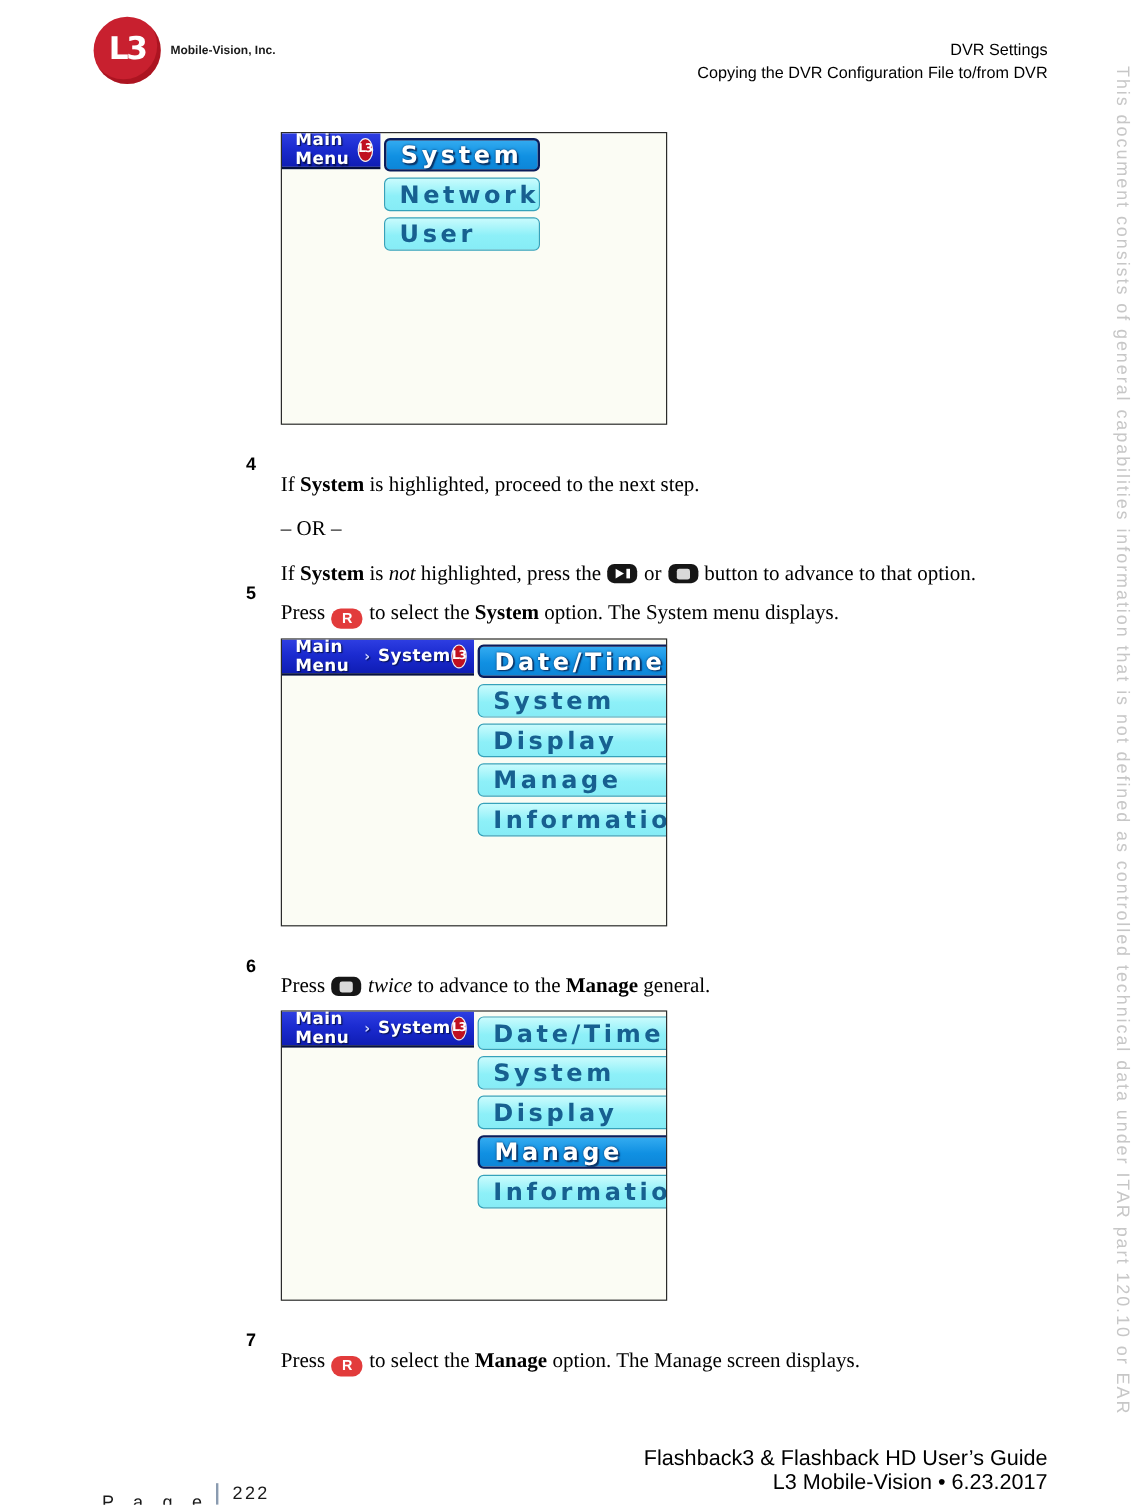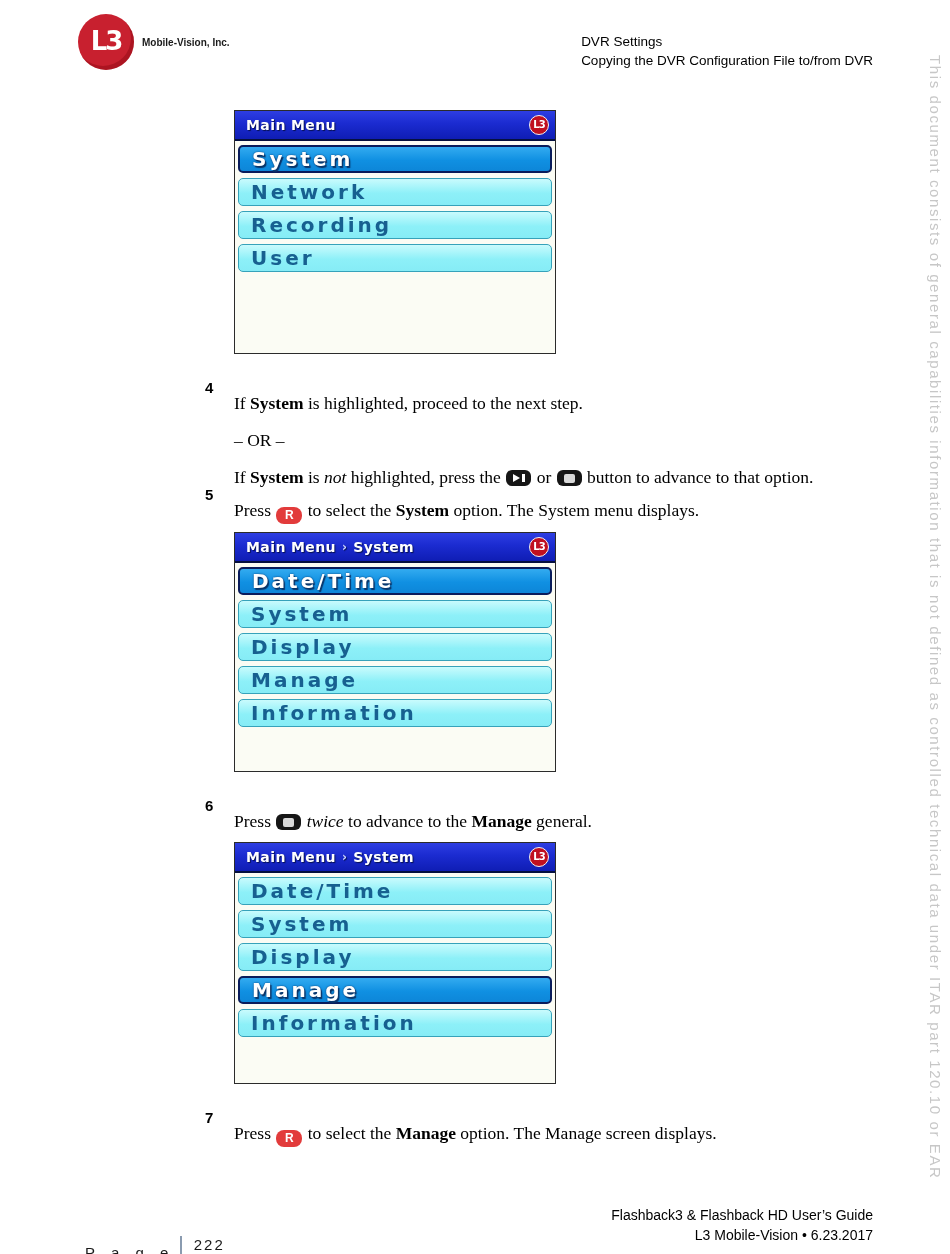--- a/index.html
+++ b/index.html
@@ -23,37 +23,37 @@
   .logo-circle .logo-text {
     color:#fff; font-family:"DejaVu Sans", sans-serif;
     font-weight:bold; font-size:26px; letter-spacing:-2px;
     transform:translateY(-1px);
   }
   .company-name {
     margin-left:8px; font-family:"Liberation Sans", sans-serif;
     font-weight:bold; font-size:10px; color:#1a1a1a;
   }
   .header-right {
-    position:absolute; right:77px; top:32px; text-align:left;
+    position:absolute; right:77px; top:32px; text-align:right;
     font-family:"Liberation Sans", sans-serif; font-size:13.5px; line-height:19px; color:#000;
   }
 
   
   .watermark {
     position:absolute; left:910px; top:55px; height:1199px; width:34px;
     writing-mode:vertical-rl; text-orientation:mixed;
     font-family:"Liberation Sans", sans-serif; font-size:15px;
     letter-spacing:1.6px; color:#c7c7c7; white-space:nowrap;
   }
 
   
   .dvr-menu {
     position:absolute; left:234px; width:322px;
     border:1px solid #2b2b2b; background:#fbfcf4;
-    display:flex; flex-direction:column; overflow:hidden;
+    display:flex; flex-direction:row; overflow:hidden;
   }
   .menu-titlebar {
     height:30px; flex:0 0 30px;
     background:linear-gradient(#2e3ee2 0%, #1b2bd0 45%, #0f1db4 100%);
     border-bottom:2px solid #05103f;
     display:flex; align-items:center; padding:0 6px 0 11px;
     font-family:"DejaVu Sans", sans-serif; font-weight:bold;
     font-size:14px; color:#ffffff; letter-spacing:0.4px;
     text-shadow:1px 1px 1px #061050;
   }
@@ -116,21 +116,21 @@
   .footer-left {
     position:absolute; left:85px; top:1228px;
     font-family:"Liberation Sans", sans-serif; font-size:15px; color:#1a1a1a;
     display:flex; align-items:center;
   }
   .footer-left .page-label { letter-spacing:6px;margin-top:16px; }
   .footer-left .divider { width:1.5px; height:18px; background:#8a9bb0; margin:0 12px 0 6px; }
   .footer-left .page-number { letter-spacing:2px; }
   .footer-right {
     position:absolute; right:77px; top:1205px; text-align:right;
-    font-family:"Liberation Sans", sans-serif; font-size:14px; line-height:20px; color:#000;
+    font-family:"Liberation Sans", sans-serif; font-size:18px; line-height:20px; color:#000;
   }
 </style>
 </head>
 <body>
 
 <div class="logo-wrap">
   <div class="logo-circle">
     <span class="logo-text">L3</span>
   </div>
   <span class="company-name">Mobile-Vision, Inc.</span>
@@ -143,21 +143,20 @@
 <div class="watermark">This document consists of general capabilities information that is not defined as controlled technical data under  ITAR part 120.10 or EAR</div>
 
 <div class="dvr-menu" style="top:110px; height:244px;">
   <div class="menu-titlebar">
       <span>Main Menu</span>
       <span class="menu-badge">L3</span>
     </div>
   <div class="menu-items">
       <div class="menu-item selected">System</div>
       <div class="menu-item">Network</div>
-      <div class="menu-item">Recording</div>
       <div class="menu-item">User</div>
     </div>
 </div>
 
 <div class="dvr-menu" style="top:532px; height:240px;">
   <div class="menu-titlebar">
       <span>Main Menu</span>
       <span class="crumb-sep">›</span>
       <span>System</span>
       <span class="menu-badge">L3</span>

